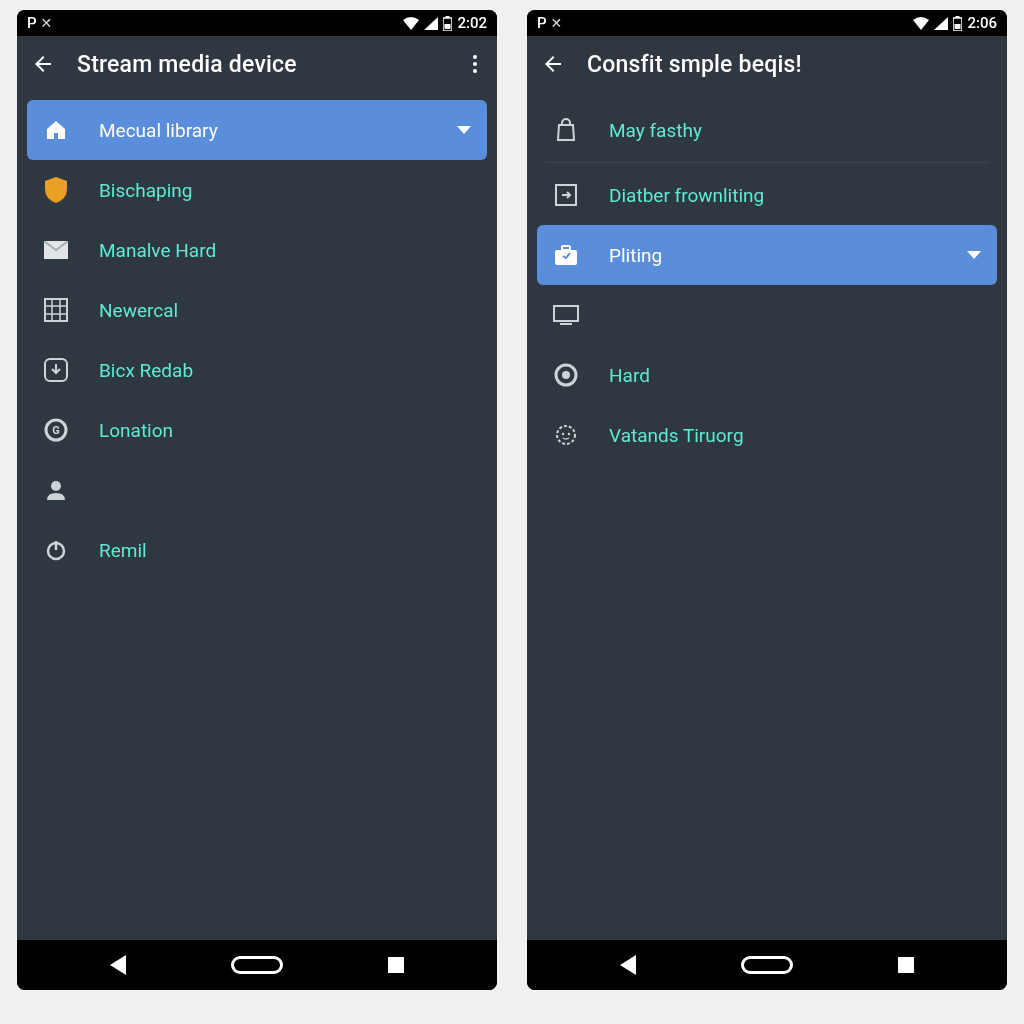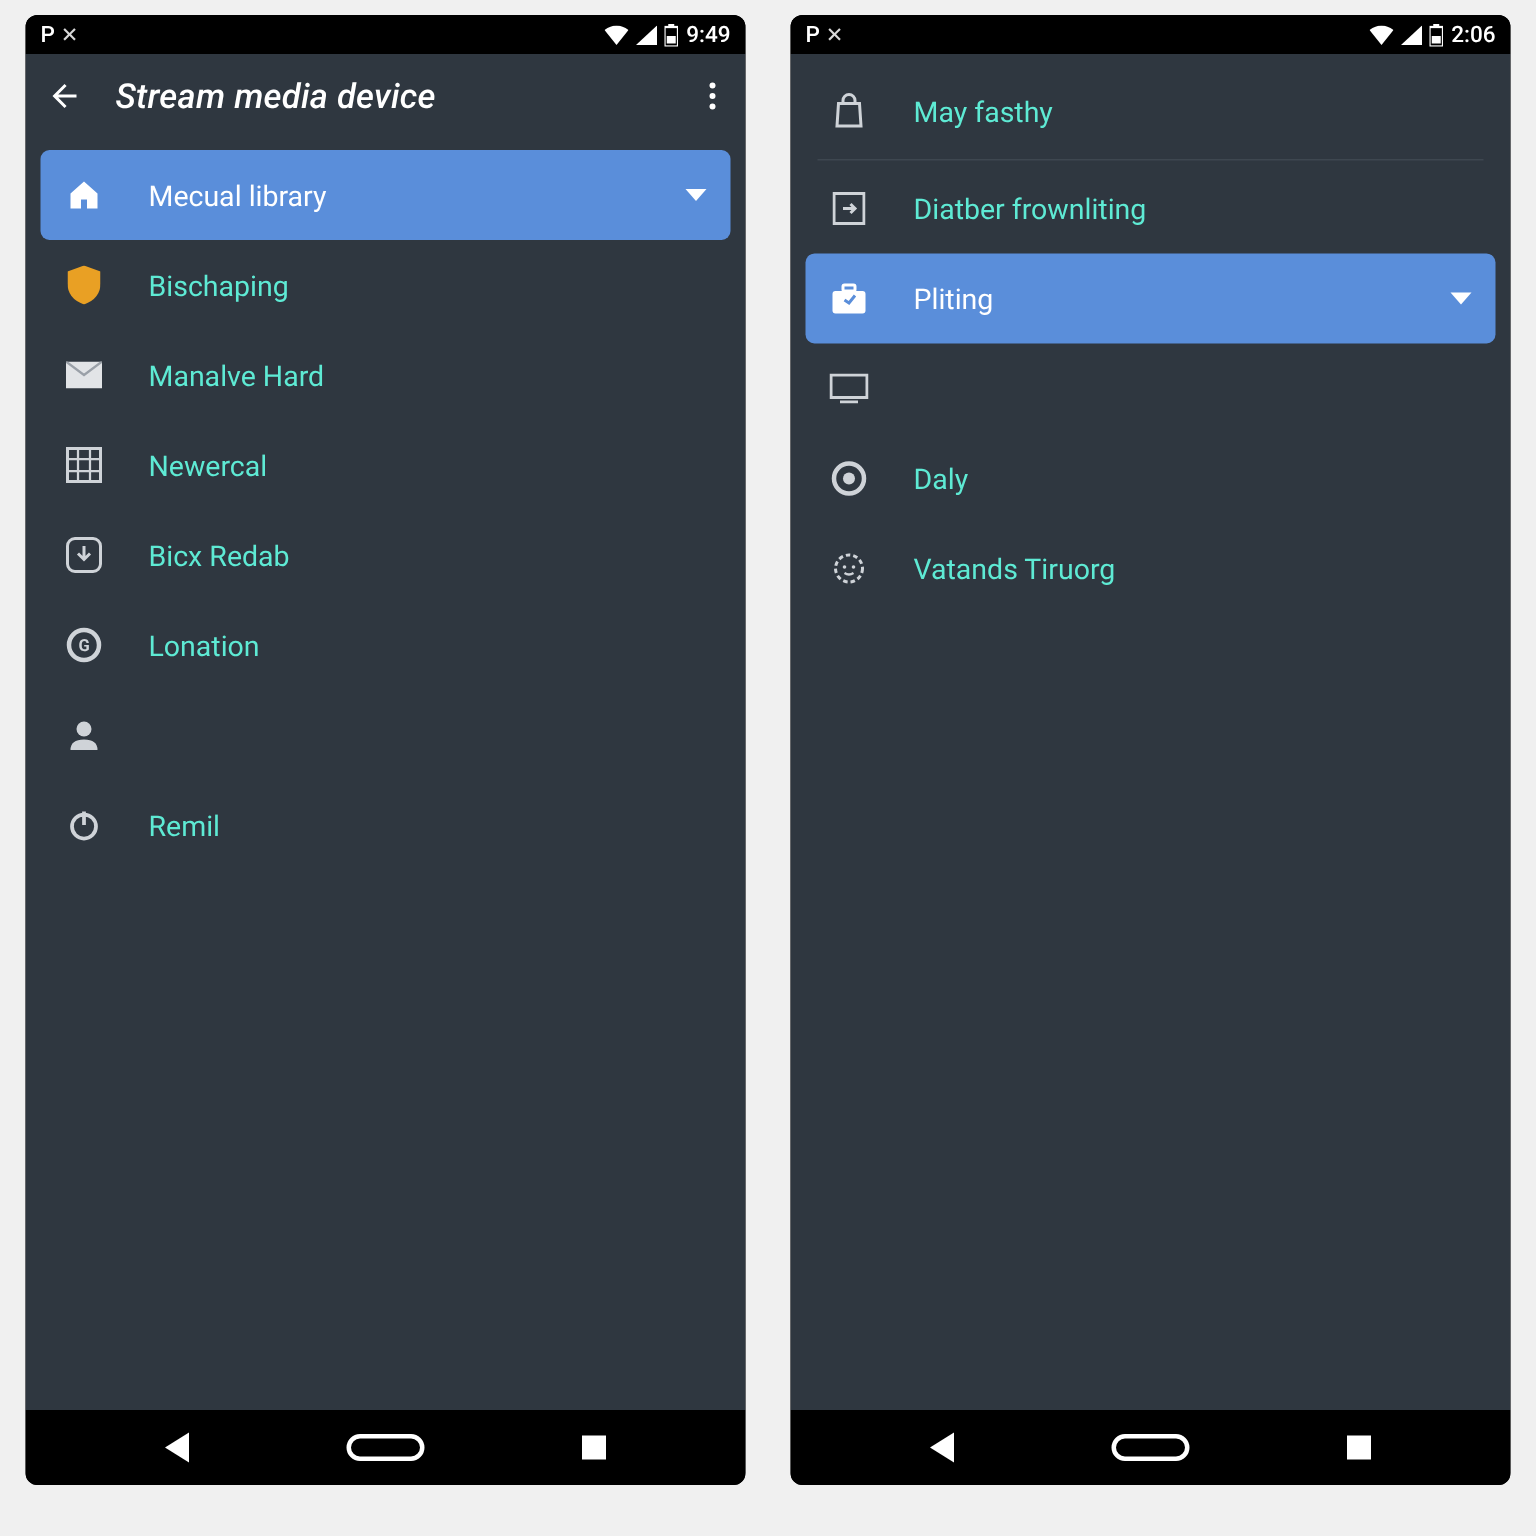--- a/index.html
+++ b/index.html
@@ -46,21 +46,21 @@
     flex-direction: column;
   }
   .app-bar {
     height: 56px;
     display: flex;
     align-items: center;
     padding: 0 14px;
     gap: 22px;
   }
   .app-bar .back-arrow { color: #fff; display: flex; align-items: center; }
-  .app-bar .title { color: #fff; font-size: 23px; font-weight: 500; flex: 1; letter-spacing: 0.2px; font-style: italic; }
+  .app-bar .title { color: #fff; font-size: 23px; font-weight: 500; flex: 1; letter-spacing: 0.2px; }
   .app-bar .overflow { color: #fff; display: flex; flex-direction: column; gap: 3px; align-items: center; padding: 6px; }
   .dot { width: 4px; height: 4px; border-radius: 50%; background: #fff; }
   .menu-list { padding: 8px 10px; display: flex; flex-direction: column; }
   .menu-item {
     display: flex;
     align-items: center;
     height: 60px;
     padding: 0 16px;
     gap: 30px;
     border-radius: 6px;
@@ -119,21 +119,21 @@
             <path d="M0 13 L14 13 L14 0 Z" fill="#fff"></path>
           </svg>
         </span>
       <span class="status-icon">
           <svg width="9" height="15" viewBox="0 0 9 15">
             <rect x="0" y="2" width="9" height="13" stroke="#fff" fill="none" stroke-width="1.5"></rect>
             <rect x="2.5" y="0" width="4" height="2" fill="#fff"></rect>
             <rect x="1.5" y="8" width="6" height="5" fill="#fff"></rect>
           </svg>
         </span>
-      <span>9:49</span>
+      <span>2:02</span>
     </div>
   </div>
 
   <div class="app-body">
     <div class="app-bar">
       <span class="back-arrow">
         <svg width="24" height="24" viewBox="0 0 24 24">
             <path d="M20 11H7.8l5.6-5.6L12 4l-8 8 8 8 1.4-1.4L7.8 13H20z" fill="#fff"></path>
           </svg>
       </span>
@@ -248,20 +248,28 @@
             <rect x="0" y="2" width="9" height="13" stroke="#fff" fill="none" stroke-width="1.5"></rect>
             <rect x="2.5" y="0" width="4" height="2" fill="#fff"></rect>
             <rect x="1.5" y="8" width="6" height="5" fill="#fff"></rect>
           </svg>
         </span>
       <span>2:06</span>
     </div>
   </div>
 
   <div class="app-body">
+    <div class="app-bar">
+      <span class="back-arrow">
+        <svg width="24" height="24" viewBox="0 0 24 24">
+            <path d="M20 11H7.8l5.6-5.6L12 4l-8 8 8 8 1.4-1.4L7.8 13H20z" fill="#fff"></path>
+          </svg>
+      </span>
+      <span class="title">Consfit smple beqis!</span>
+    </div>
 
     <div class="menu-list">
       <div class="menu-item">
         <span class="mi-icon">
             <svg width="22" height="24" viewBox="0 0 22 24">
               <path d="M4 7 h14 l1 15 H3 Z" stroke="#cfd3d8" stroke-width="2" fill="none"></path>
               <path d="M7 7 V5 a4 4 0 0 1 8 0 V7" stroke="#cfd3d8" stroke-width="2" fill="none"></path>
             </svg>
           </span>
         <span class="mi-label">May fasthy</span>
@@ -295,21 +303,21 @@
             </svg>
           </span>
       </div>
       <div class="menu-item">
         <span class="mi-icon">
             <svg width="24" height="24" viewBox="0 0 24 24">
               <circle cx="12" cy="12" r="10" stroke="#cfd3d8" stroke-width="3" fill="none"></circle>
               <circle cx="12" cy="12" r="4" fill="#cfd3d8"></circle>
             </svg>
           </span>
-        <span class="mi-label">Daly</span>
+        <span class="mi-label">Hard</span>
       </div>
       <div class="menu-item">
         <span class="mi-icon">
             <svg width="24" height="24" viewBox="0 0 24 24">
               <circle cx="12" cy="12" r="9" stroke="#cfd3d8" stroke-width="2" fill="none" stroke-dasharray="3 2"></circle>
               <circle cx="9" cy="11" r="1.2" fill="#cfd3d8"></circle>
               <circle cx="15" cy="11" r="1.2" fill="#cfd3d8"></circle>
               <path d="M9 15 q3 2 6 0" stroke="#cfd3d8" stroke-width="1.5" fill="none"></path>
             </svg>
           </span>

